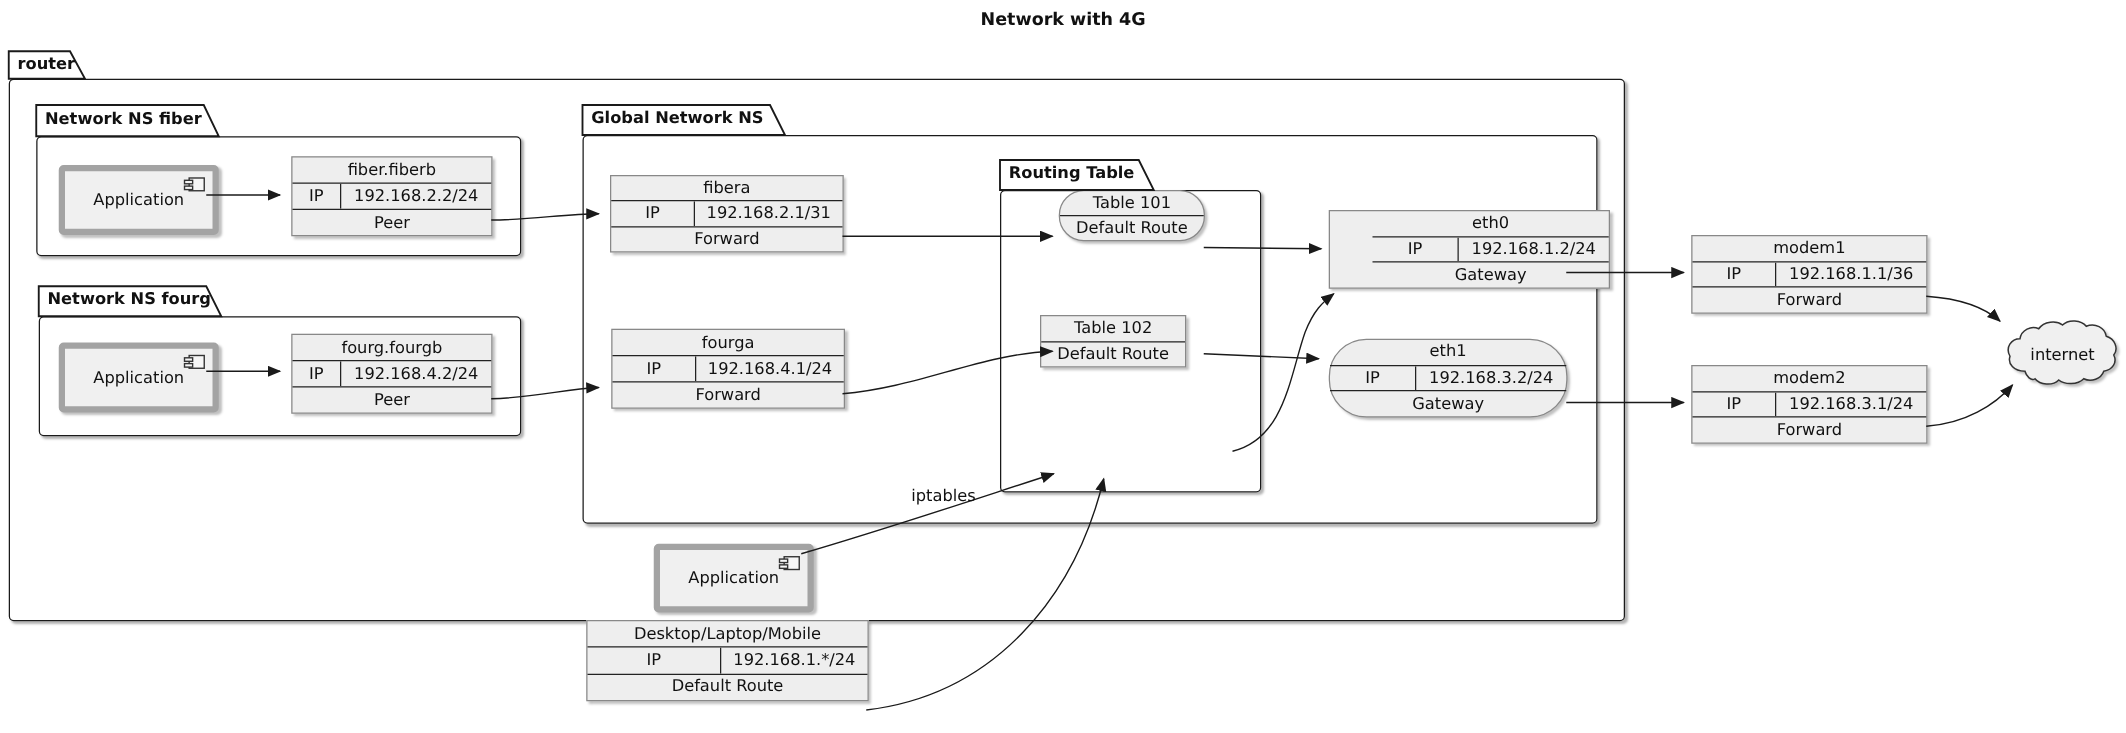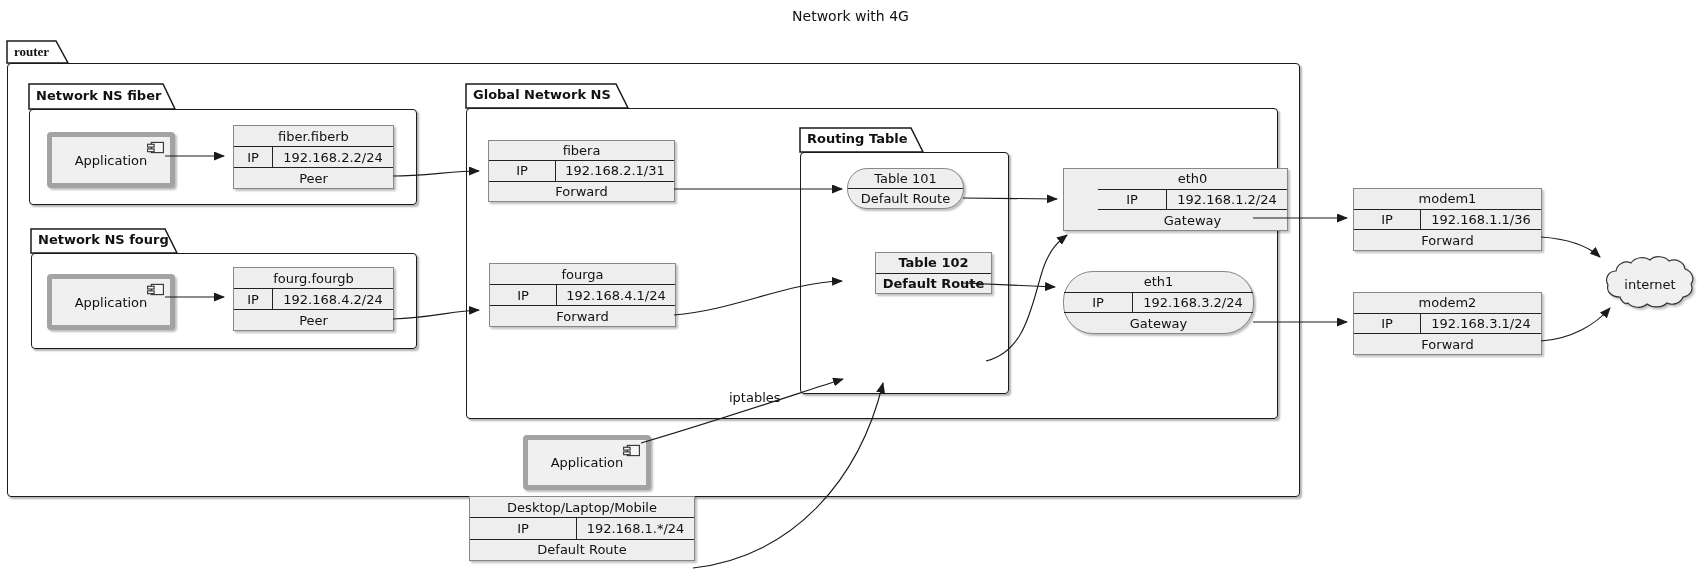--- a/index.html
+++ b/index.html
@@ -2,21 +2,21 @@
 <html><head>
 <meta charset="utf-8">
 <style>
   html,body{margin:0;padding:0;background:#fff;}
   .canvas{
     position:relative;width:1701px;height:586px;background:#ffffff;
     font-family:"DejaVu Sans","Liberation Sans",sans-serif;color:#111;overflow:hidden;
   }
   .diagram-title{
     position:absolute;top:8px;left:0;width:1701px;text-align:center;
-    font-size:14px;font-weight:normal;z-index:6;
+    font-size:14px;font-weight:bold;z-index:6;
   }
   
   .frame{
     position:absolute;border:1.5px solid #1a1a1a;border-radius:4px;
     box-shadow:2px 2px 2px rgba(0,0,0,0.3);background:transparent;z-index:1;
   }
   .tab-label{
     position:absolute;font-size:13px;font-weight:bold;z-index:6;white-space:nowrap;
   }
   
@@ -53,21 +53,21 @@
 <div class="canvas">
 
   <div class="diagram-title">Network with 4G</div>
 
   <div class="frame" style="left:7px;top:63px;width:1291px;height:432px;"></div>
   <div class="frame" style="left:29px;top:109px;width:386px;height:94px;"></div>
   <div class="frame" style="left:31px;top:253px;width:384px;height:94px;"></div>
   <div class="frame" style="left:466px;top:108px;width:810px;height:309px;"></div>
   <div class="frame" style="left:800px;top:152px;width:207px;height:240px;"></div>
 
-  <div class="tab-label" style="left:14px;top:44px;font-family:Liberation Serif, serif;">router</div>
+  <div class="tab-label" style="left:14px;top:44px;">router</div>
   <div class="tab-label" style="left:36px;top:88px;">Network NS fiber</div>
   <div class="tab-label" style="left:38px;top:232px;">Network NS fourg</div>
   <div class="tab-label" style="left:473px;top:87px;">Global Network NS</div>
   <div class="tab-label" style="left:807px;top:131px;">Routing Table</div>
 
   <div class="component" style="left:47px;top:132px;width:118px;height:46px;">
     <svg class="comp-icon" viewBox="0 0 20 14">
       <rect x="5.5" y="1.5" width="13" height="11" fill="#f6f6f6" stroke="#333" stroke-width="1.2"></rect>
       <rect x="1.5" y="3.5" width="7" height="3" fill="#f6f6f6" stroke="#333" stroke-width="1.2"></rect>
       <rect x="1.5" y="8.5" width="7" height="3" fill="#f6f6f6" stroke="#333" stroke-width="1.2"></rect>
@@ -122,26 +122,26 @@
 
   <div class="node" style="left:489px;top:263px;width:185px;height:62px;">
     <div class="row">fourga</div>
     <div class="row ip-row">
       <div class="ip-cell" style="width:67px;">IP</div>
       <div class="ip-value">192.168.4.1/24</div>
     </div>
     <div class="row">Forward</div>
   </div>
 
-  <div class="node" style="left:847px;top:168px;width:115px;height:39px;border-radius:20px;">
+  <div class="node" style="left:847px;top:152px;width:115px;height:39px;border-radius:20px;">
     <div class="row">Table 101</div>
     <div class="row">Default Route</div>
   </div>
 
-  <div class="node" style="left:875px;top:252px;width:115px;height:40px;font-weight:bold;">
+  <div class="node" style="left:832px;top:252px;width:115px;height:40px;">
     <div class="row">Table 102</div>
     <div class="row">Default Route</div>
   </div>
 
 
   <div class="node" style="left:1063px;top:168px;width:189px;height:61px;padding-left:34px;">
     <div class="row">eth0</div>
     <div class="row ip-row">
       <div class="ip-cell" style="width:69px;">IP</div>
       <div class="ip-value">192.168.1.2/24</div>

